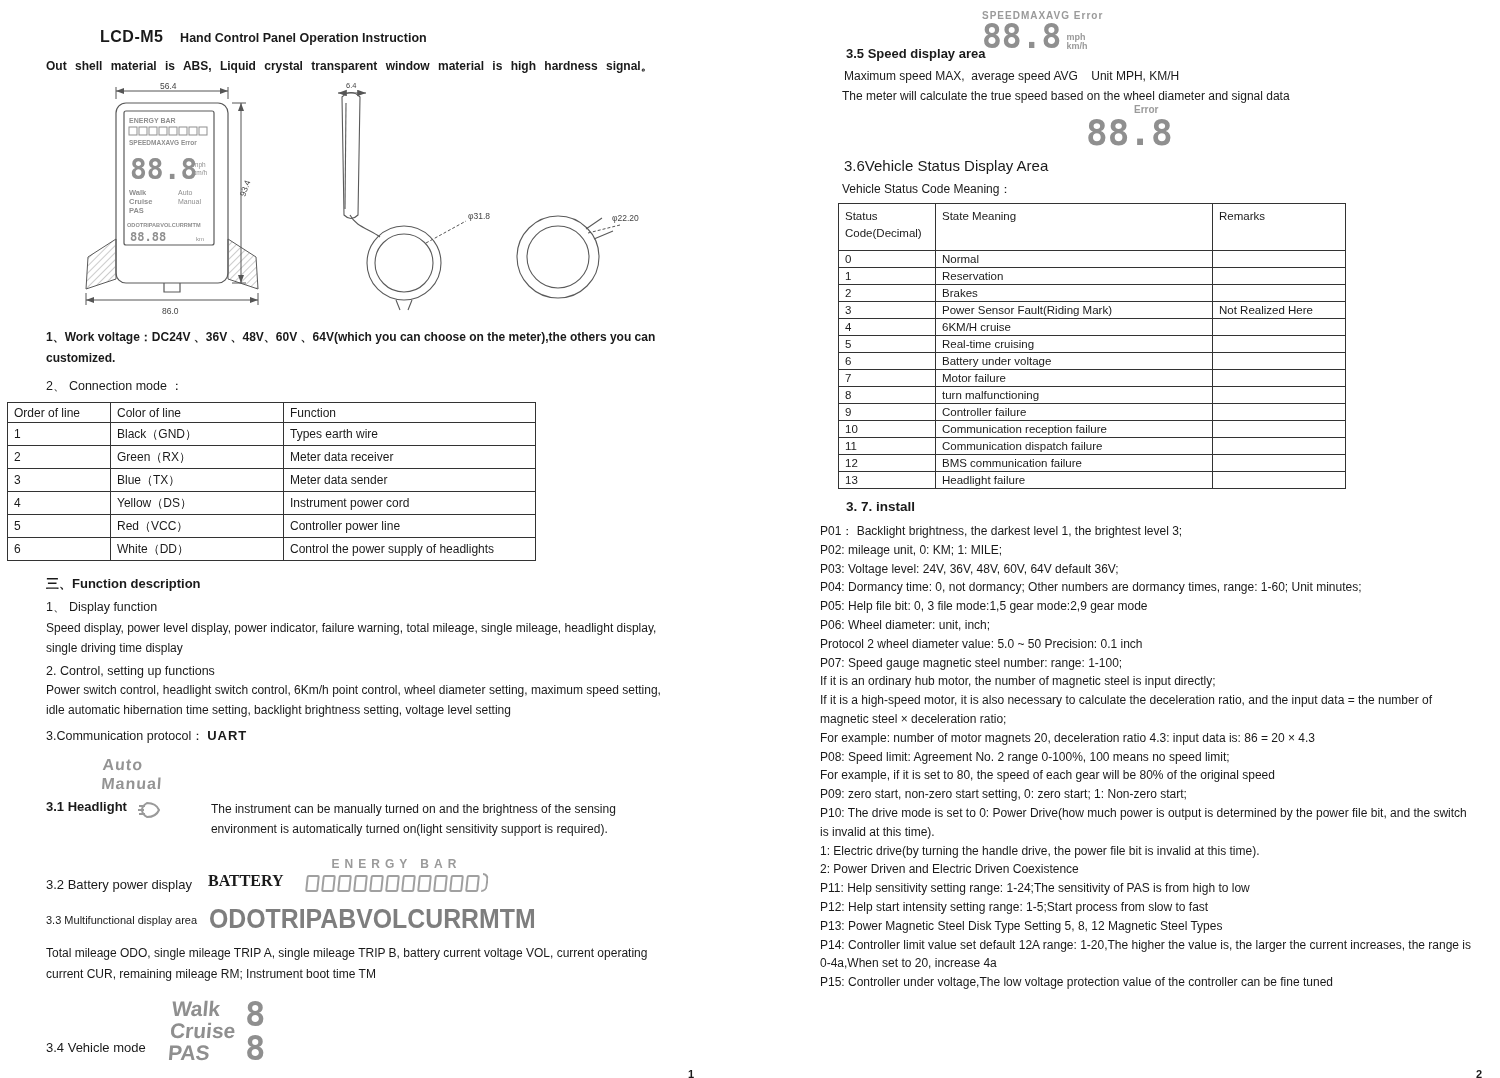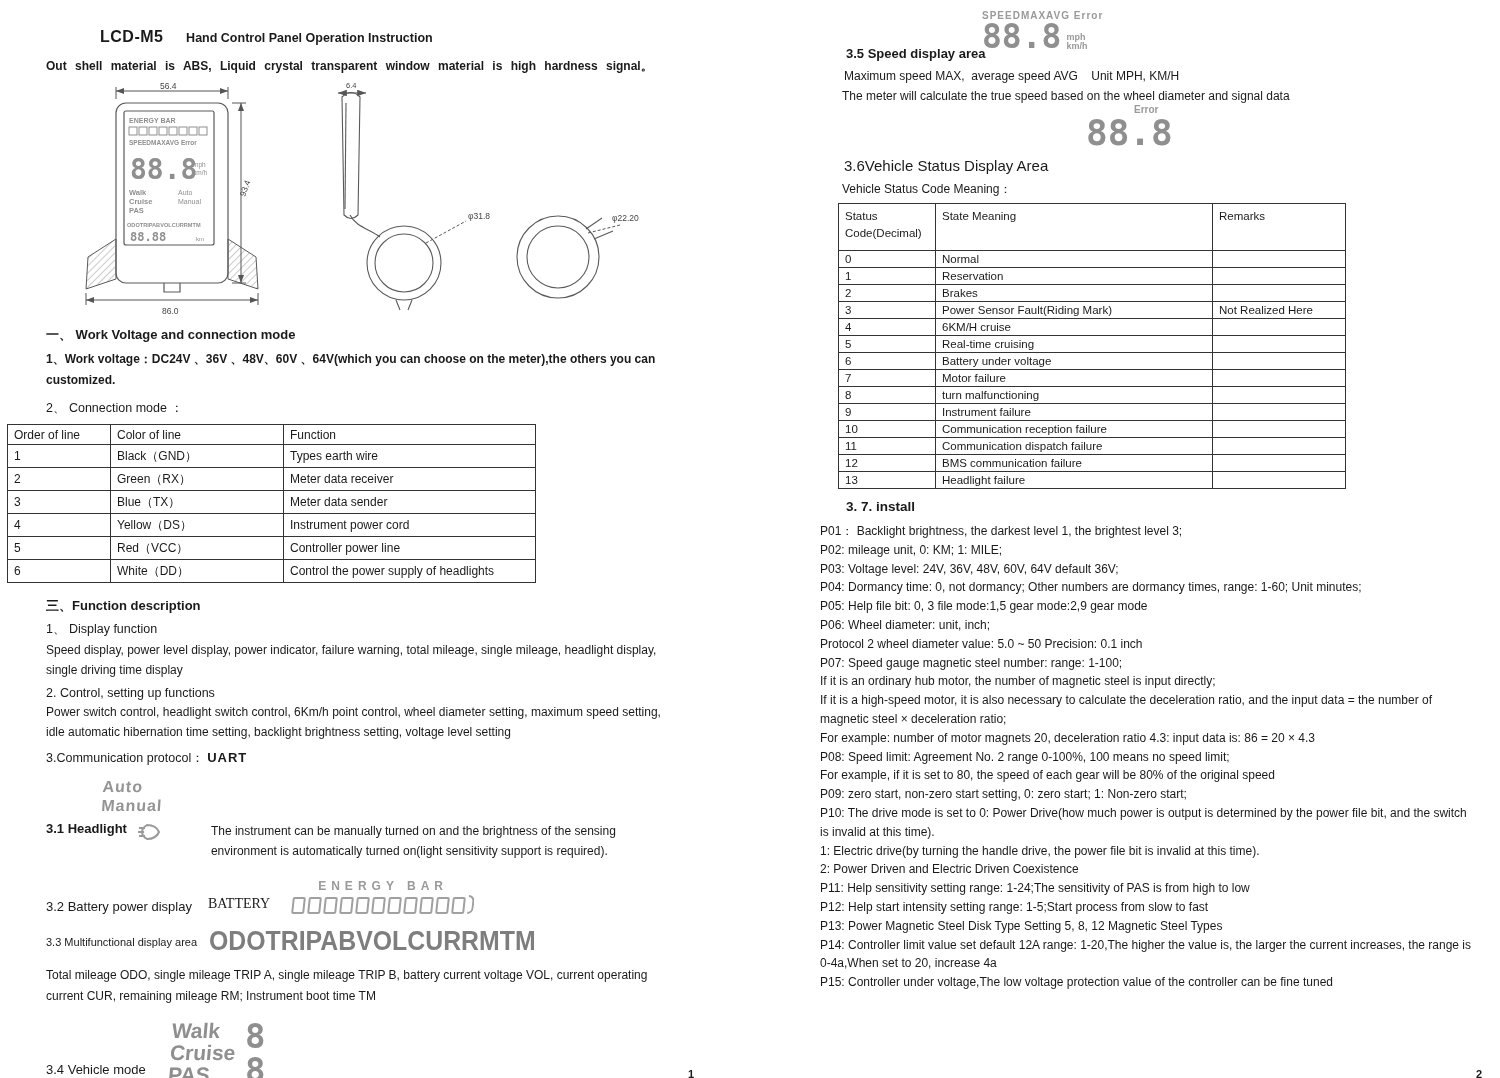--- a/index.html
+++ b/index.html
@@ -5,21 +5,21 @@
   *{margin:0;padding:0;box-sizing:border-box;}
   html,body{width:1500px;height:1078px;}
   body{background:#fff;color:#1a1a1a;font-family:"Liberation Sans","DejaVu Sans",sans-serif;font-size:12px;position:relative;overflow:hidden;}
   .page{position:absolute;top:8px;height:1078px;}
   .page-left{left:0;width:750px;padding:10px 82px 0 46px;}
   .page-right{left:750px;width:750px;padding:0 24px 0 70px;}
 
   
   .title{margin:2px 0 8px 54px;}
   .title .brand{font-size:16px;font-weight:bold;letter-spacing:.5px;}
-  .title .rest{font-size:12.5px;font-weight:bold;margin-left:16px;}
+  .title .rest{font-size:12.5px;font-weight:bold;margin-left:10px;}
   .intro{font-weight:bold;text-align:justify;line-height:21px;word-spacing:5px;}
   .drawing{margin:4px 0 2px 28px;}
   h2.sec{font-size:13px;font-weight:bold;margin-top:4px;}
   .workv{font-weight:bold;line-height:21px;margin-top:5px;}
   .connlabel{font-weight:normal;margin-top:9px;font-size:12.5px;}
   table{border-collapse:collapse;}
   td,th{border:1px solid #333;text-align:left;font-weight:normal;}
   table.conn{margin:7px 0 0 -39px;}
   table.conn td,table.conn th{padding:2.5px 6px;font-size:12px;}
   .fd-s{margin-top:6px;font-size:12.5px;}
@@ -27,21 +27,21 @@
   .uart-line{margin-top:8px;font-size:12.5px;}
   .uart-line .uart{font-weight:bold;font-size:13px;letter-spacing:1px;}
   .lcd-word{color:#949494;font-weight:bold;letter-spacing:1px;}
   .automanual{margin:10px 0 0 56px;line-height:19px;font-size:16px;transform:skewX(-4deg);width:90px;}
   .row31{display:flex;align-items:flex-start;gap:10px;margin-top:6px;}
   .row31 .lbl{font-weight:bold;font-size:13px;white-space:nowrap;}
   .row31 .txt{width:442px;line-height:20px;margin-left:34px;}
   .hl-icon{margin-top:2px;}
   .row32{display:flex;align-items:flex-end;gap:10px;margin-top:18px;}
   .row32 .lbl{font-size:13px;}
-  .row32 .batword{font-family:"Liberation Serif",serif;font-weight:normal;font-size:14px;margin:0 4px 2px 6px;}
+  .row32 .batword{font-family:"Liberation Serif",serif;font-weight:bold;font-size:16px;margin:0 4px 2px 6px;}
   .energy{display:flex;flex-direction:column;margin-left:8px;}
   .energy .eb-label{color:#9a9a9a;font-weight:bold;font-size:12px;letter-spacing:5px;margin:0 0 2px 26px;}
   .eb-segments{display:flex;align-items:flex-end;}
   .eb-seg{display:inline-block;width:13px;height:17px;border:2px solid #a0a0a0;margin-right:3px;transform:skewX(-6deg);border-radius:2px;}
   .eb-cap{display:inline-block;width:6px;height:19px;border:2px solid #a0a0a0;border-left:none;border-radius:0 8px 8px 0;transform:skewX(-6deg);}
   .row33{display:flex;align-items:center;gap:12px;margin-top:12px;}
   .row33 .lbl{font-size:11px;white-space:nowrap;}
   .lcd-big{font-size:27px;font-weight:bold;color:#7e7e7e;display:inline-block;transform:scaleX(.92);transform-origin:left;letter-spacing:0;}
   .p33{line-height:21px;margin-top:8px;}
   .row34{display:flex;align-items:flex-end;gap:24px;margin-top:12px;}
@@ -167,21 +167,20 @@
         <g fill="none" stroke="#5a5a5a" stroke-width="1.1">
           <circle cx="484" cy="176" r="41"></circle>
           <circle cx="484" cy="176" r="31"></circle>
           <path d="M512,148 l16,-11 M520,158 l19,-8"></path>
         </g>
         <line x1="514" y1="152" x2="546" y2="144" stroke="#555" stroke-dasharray="3 2"></line>
         <text x="538" y="140" font-size="8.5" fill="#444">φ22.20</text>
       </svg>
     </div>
 
-    <h2 class="sec">一、 Work Voltage and connection mode</h2>
     <p class="workv">1、Work voltage：DC24V 、36V 、48V、60V 、64V(which you can choose on the meter),the others you can customized.</p>
     <p class="connlabel">2、 Connection mode ：</p>
 
     <table class="conn">
       <colgroup>
           <col style="width:103px">
           <col style="width:173px">
           <col style="width:252px">
         </colgroup>
       <thead>
@@ -393,21 +392,21 @@
         </tr>
 
         <tr>
           <td>8</td>
           <td>turn malfunctioning</td>
           <td></td>
         </tr>
 
         <tr>
           <td>9</td>
-          <td>Instrument failure</td>
+          <td>Controller failure</td>
           <td></td>
         </tr>
 
         <tr>
           <td>10</td>
           <td>Communication reception failure</td>
           <td></td>
         </tr>
 
         <tr>

